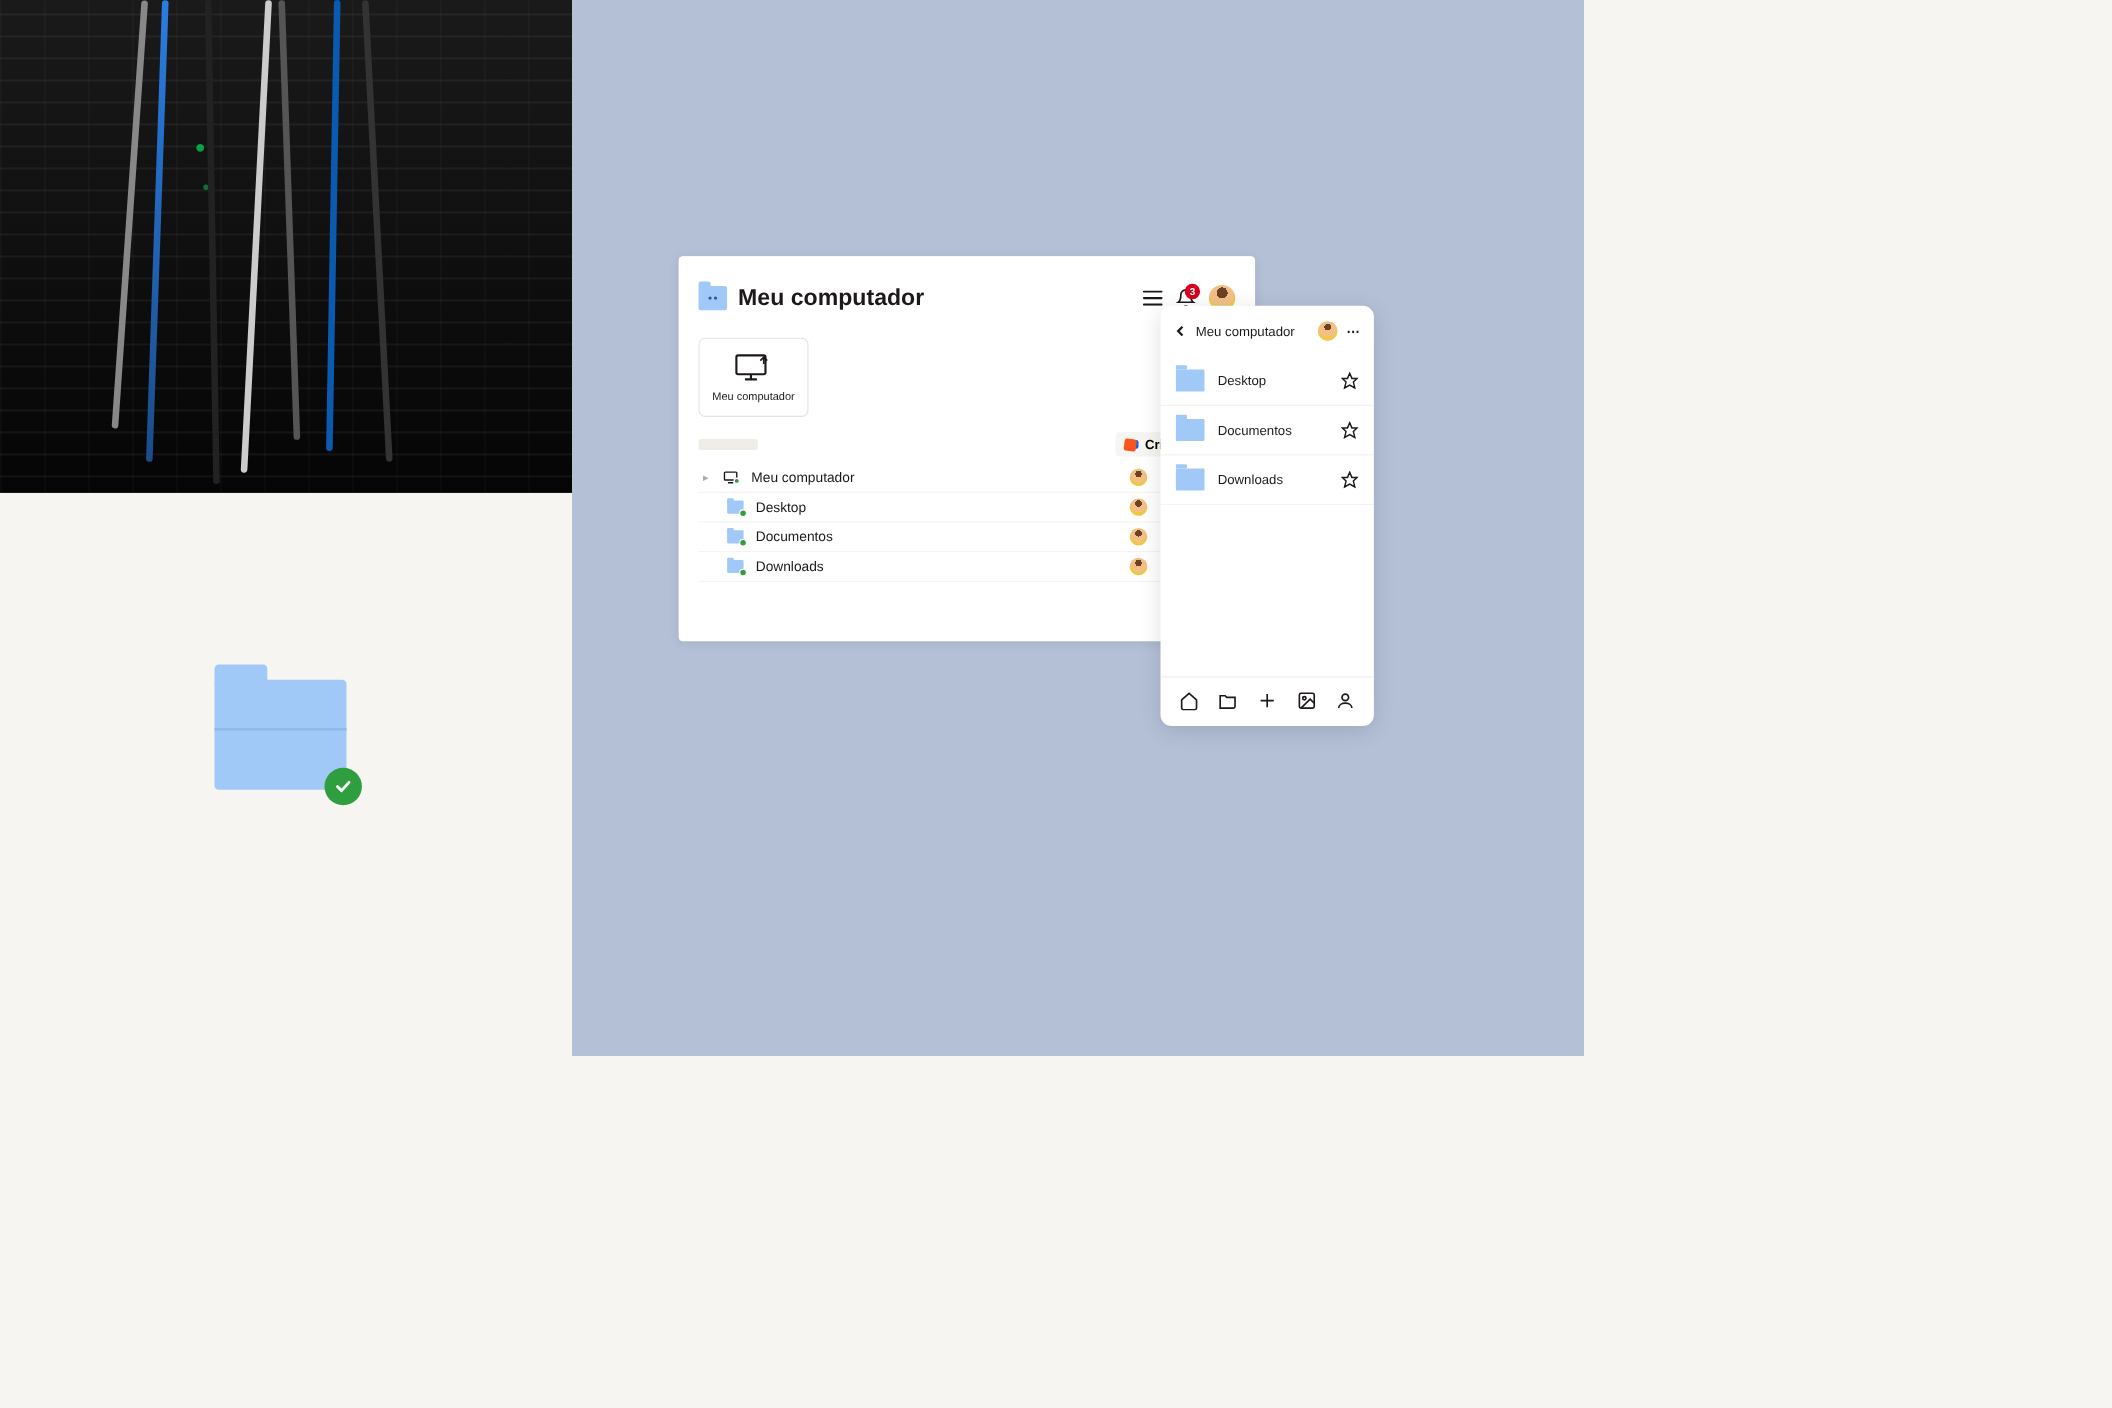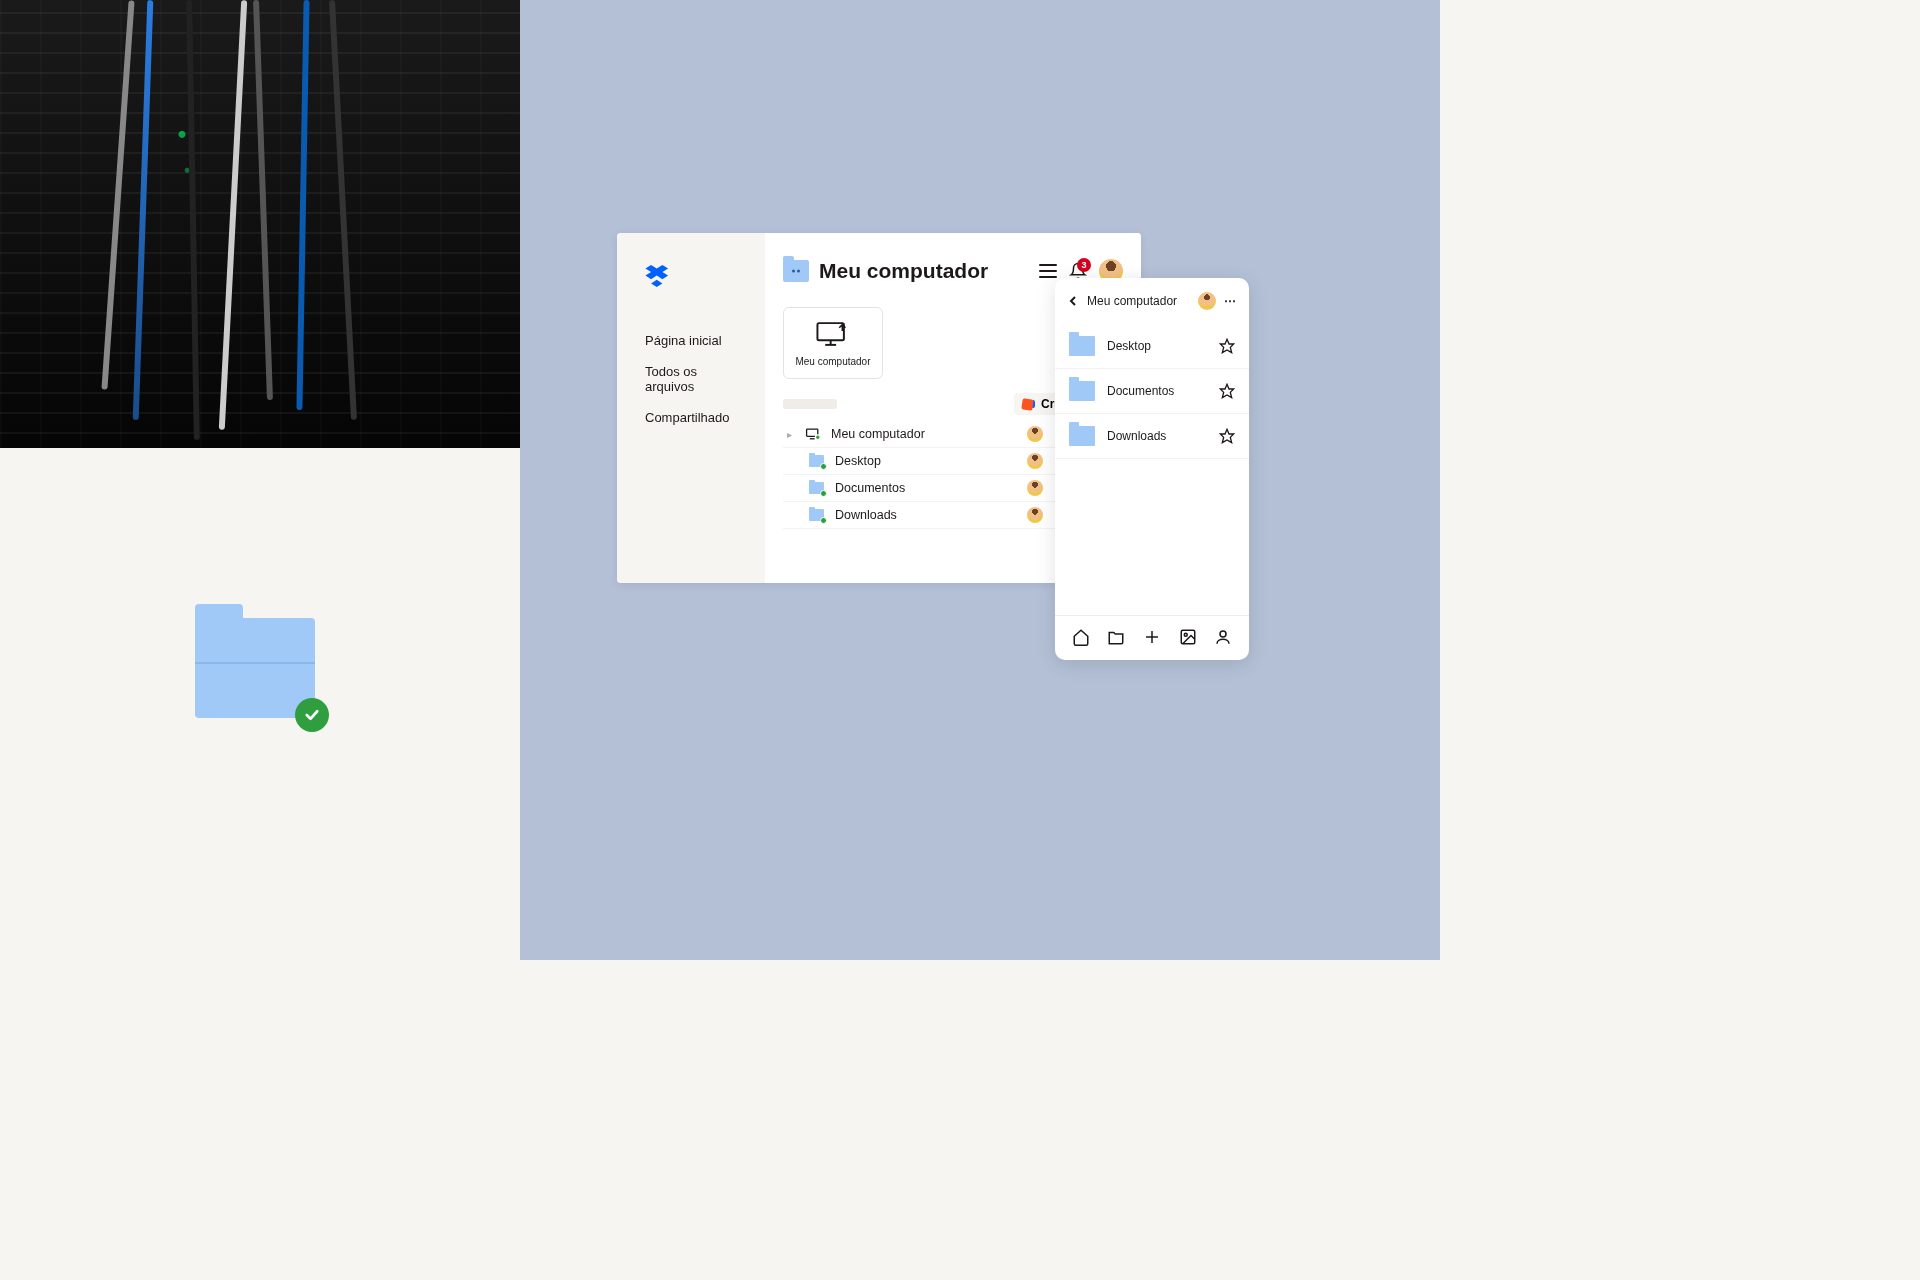--- a/index.html
+++ b/index.html
@@ -241,30 +241,20 @@
             <polyline points="5 12 10 17 19 7"></polyline>
           </svg>
       </div>
     </div>
   </div>
 </div>
 
 <div class="right-col">
 
   <div class="desktop-app">
-    <aside class="d-sidebar">
-      <div class="db-logo">
-        <svg viewBox="0 0 32 28" fill="#0061fe">
-            <path d="M8 0L0 5l8 5-8 5 8 5 8-5 8 5 8-5-8-5 8-5-8-5-8 5zM16 21l-8 5 8 5 8-5z" transform="scale(0.9)"></path>
-          </svg>
-      </div>
-      <div class="d-nav-item">Página inicial</div>
-      <div class="d-nav-item">Todos os arquivos</div>
-      <div class="d-nav-item">Compartilhado</div>
-    </aside>
 
     <main class="d-main">
       <div class="d-header">
         <div class="d-header-folder">
           <div class="d-header-folder-dots">
               <span></span>
               <span></span>
             </div>
         </div>
         <div class="d-title">Meu computador</div>

